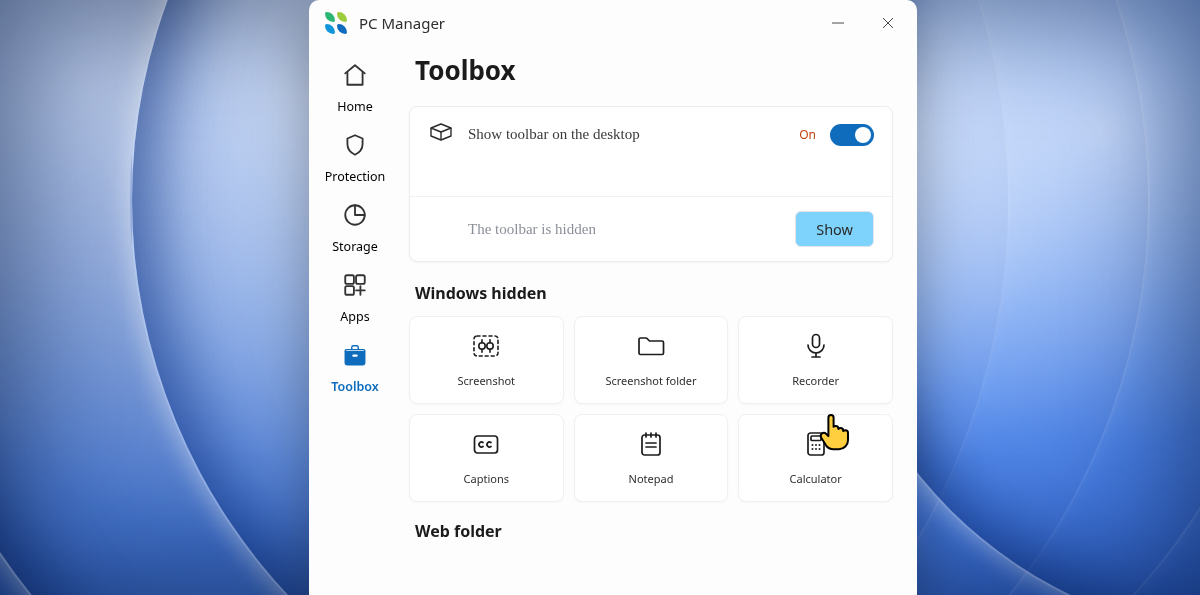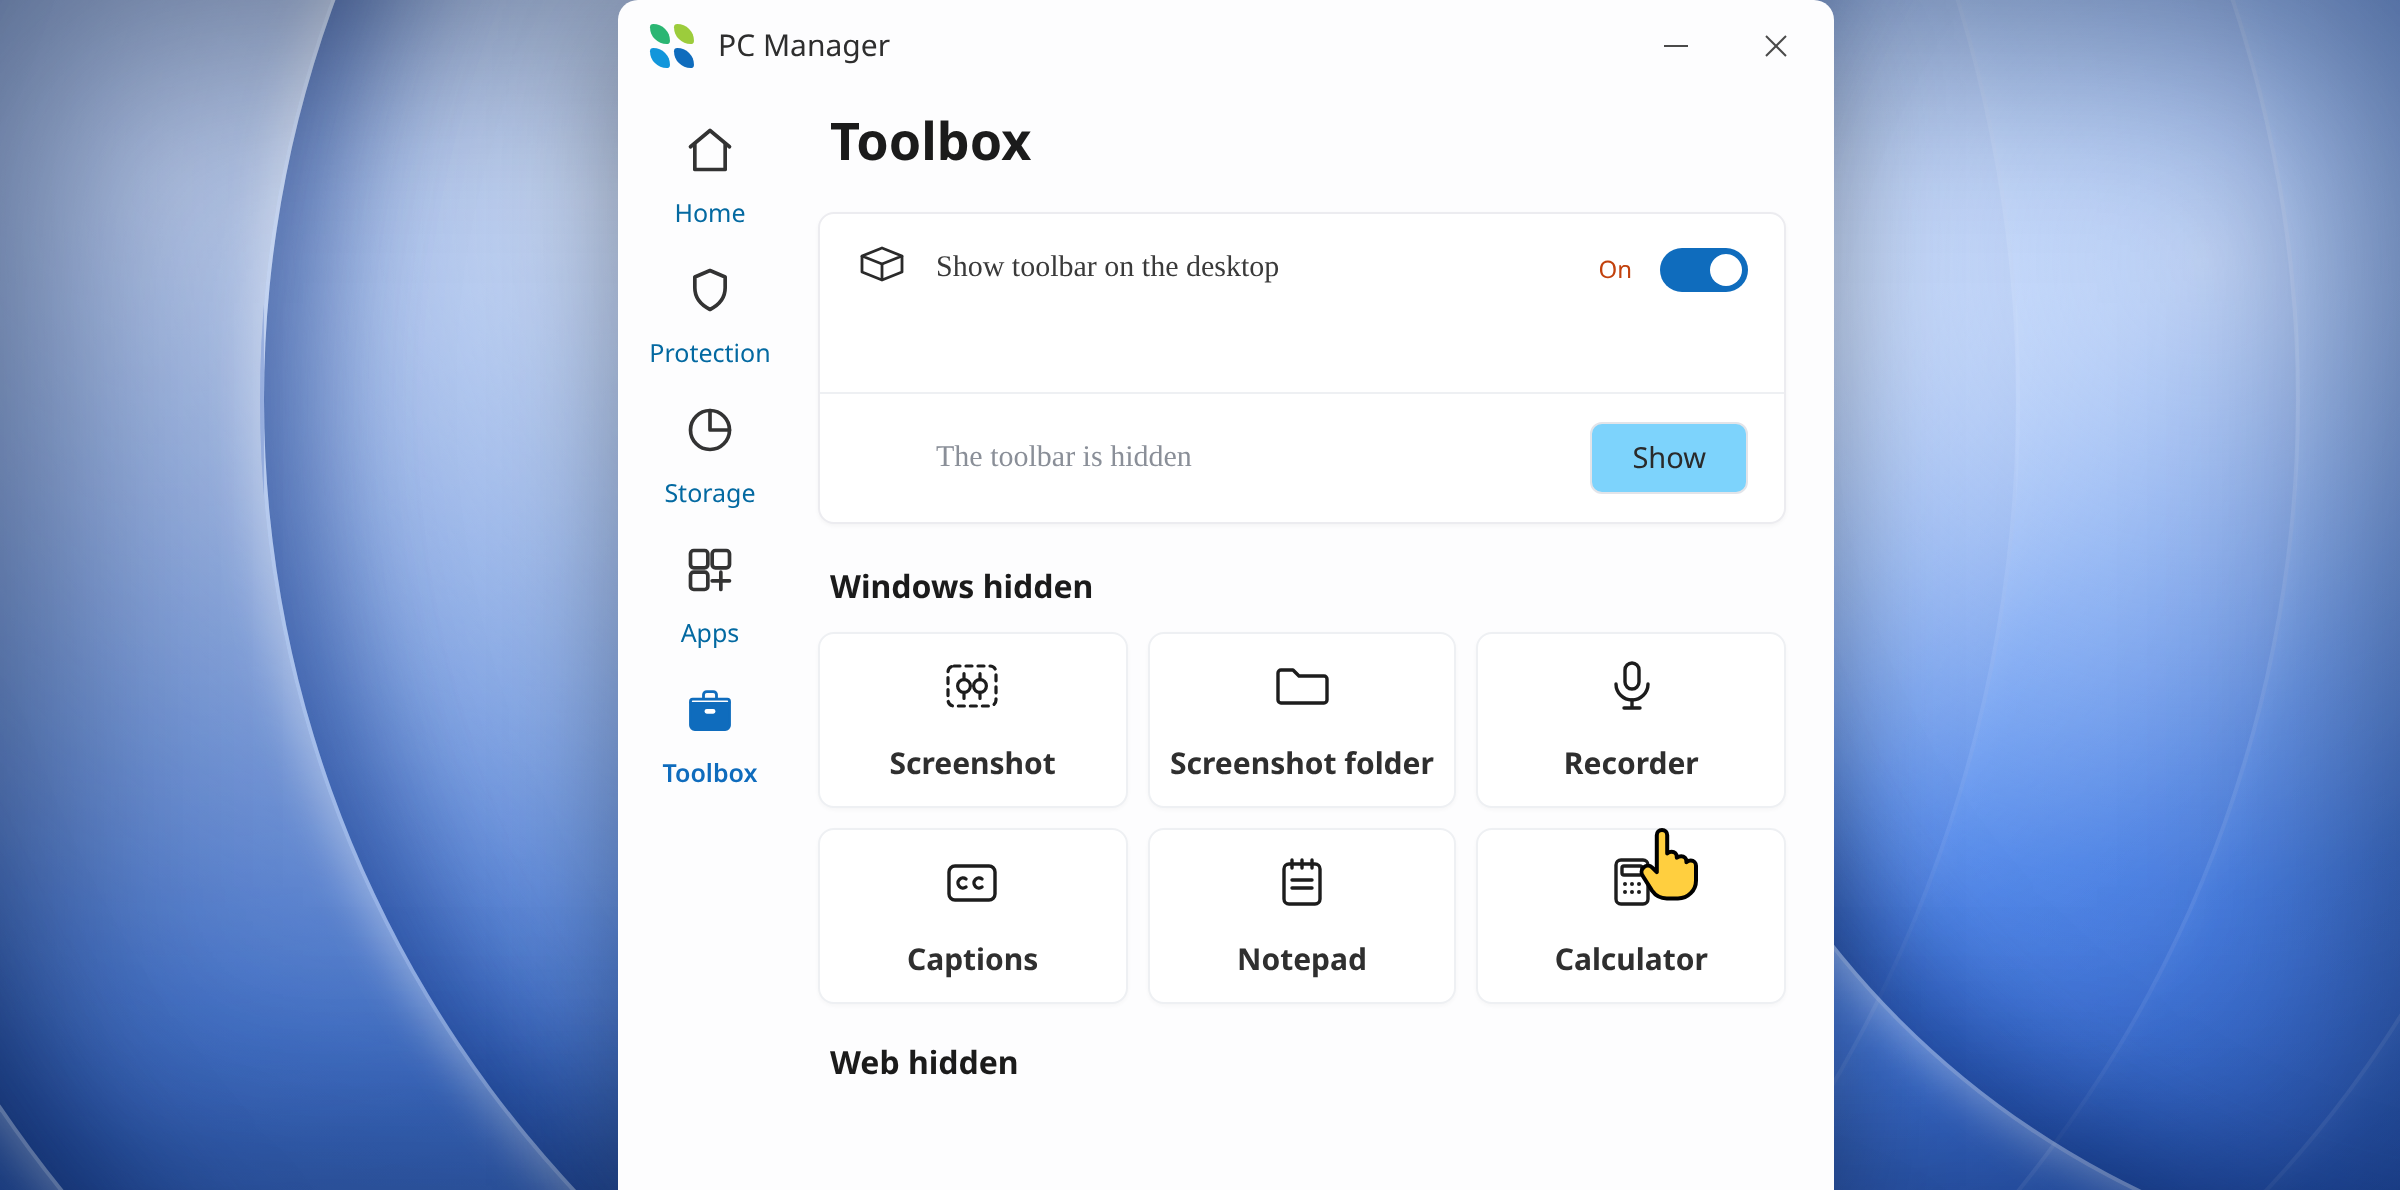--- a/index.html
+++ b/index.html
@@ -82,21 +82,21 @@
     flex-direction: column;
     align-items: center;
     padding-top: 8px;
     gap: 2px;
   }
   .side-item {
     width: 80px; height: 68px;
     border-radius: 8px;
     display:flex; flex-direction:column; align-items:center; justify-content:center;
     gap: 6px;
-    color:#0369a1;
+    color:#000000;
     font-size: 12.5px;
   }
   .side-item svg { width: 26px; height: 26px; stroke:#333; }
   .side-item.active { color:#0f6cbd; }
   .side-item.active svg { stroke:#0f6cbd; fill:#0f6cbd; }
   .side-item.active .lbl{color:#0f6cbd; font-weight:600;}
 
   .main {
     flex: 1;
     padding: 4px 24px 0 8px;
@@ -161,23 +161,22 @@
     gap: 10px;
   }
   .tool{
     background:#fff;
     border-radius:8px;
     border:1px solid #eef0f3;
     box-shadow: 0 1px 2px rgba(0,0,0,0.03);
     height: 88px;
     display:flex; flex-direction:column; align-items:center; justify-content:center;
     gap:10px;
-    font-size:15px;
+    font-size:11px;
     color:#2f2f2f;
-    font-weight:bold;
   }
   .tool svg{ width:30px; height:28px; stroke:#1d1d1d; }
 
   
   .cursor{
     position:absolute;
     top: 411px; left: 818px;
     width: 34px; height: 40px;
     pointer-events:none;
   }
@@ -371,21 +370,21 @@
               <circle cx="11.5" cy="19" r="1" fill="#1d1d1d" stroke="none"></circle>
               <circle cx="15" cy="19" r="1" fill="#1d1d1d" stroke="none"></circle>
               <circle cx="18.5" cy="19" r="1" fill="#1d1d1d" stroke="none"></circle>
             </svg>
           </span>
           <span>Calculator</span>
         </div>
 
       </div>
 
-      <div class="section-title" style="margin-top:18px">Web hidden</div>
+      <div class="section-title" style="margin-top:18px">Web folder</div>
 
     </div>
   </div>
 </div>
 
 <svg class="cursor" viewBox="0 0 34 40">
   <path d="M13 4c1.5 0 2.6 1.1 2.6 2.6v9.1c.6-.5 1.4-.8 2.2-.8 1.5 0 2.6 1.1 2.6 2.6v.4c.6-.5 1.4-.8 2.2-.8 1.5 0 2.6 1.1 2.6 2.6v.4c.6-.5 1.4-.8 2.2-.8 1.5 0 2.6 1.1 2.6 2.6v7.3c0 5-4 9-9 9h-5.6c-3 0-5.7-1.5-7.4-3.9L3.4 27c-1-1.4-.8-3.3.5-4.4 1.2-1 3-1 4.1.1l2.4 2.4V6.6C10.4 5.1 11.5 4 13 4Z" fill="#ffcf3f" stroke="#000" stroke-width="2" stroke-linejoin="round"></path>
 </svg>
 
 </body></html>

